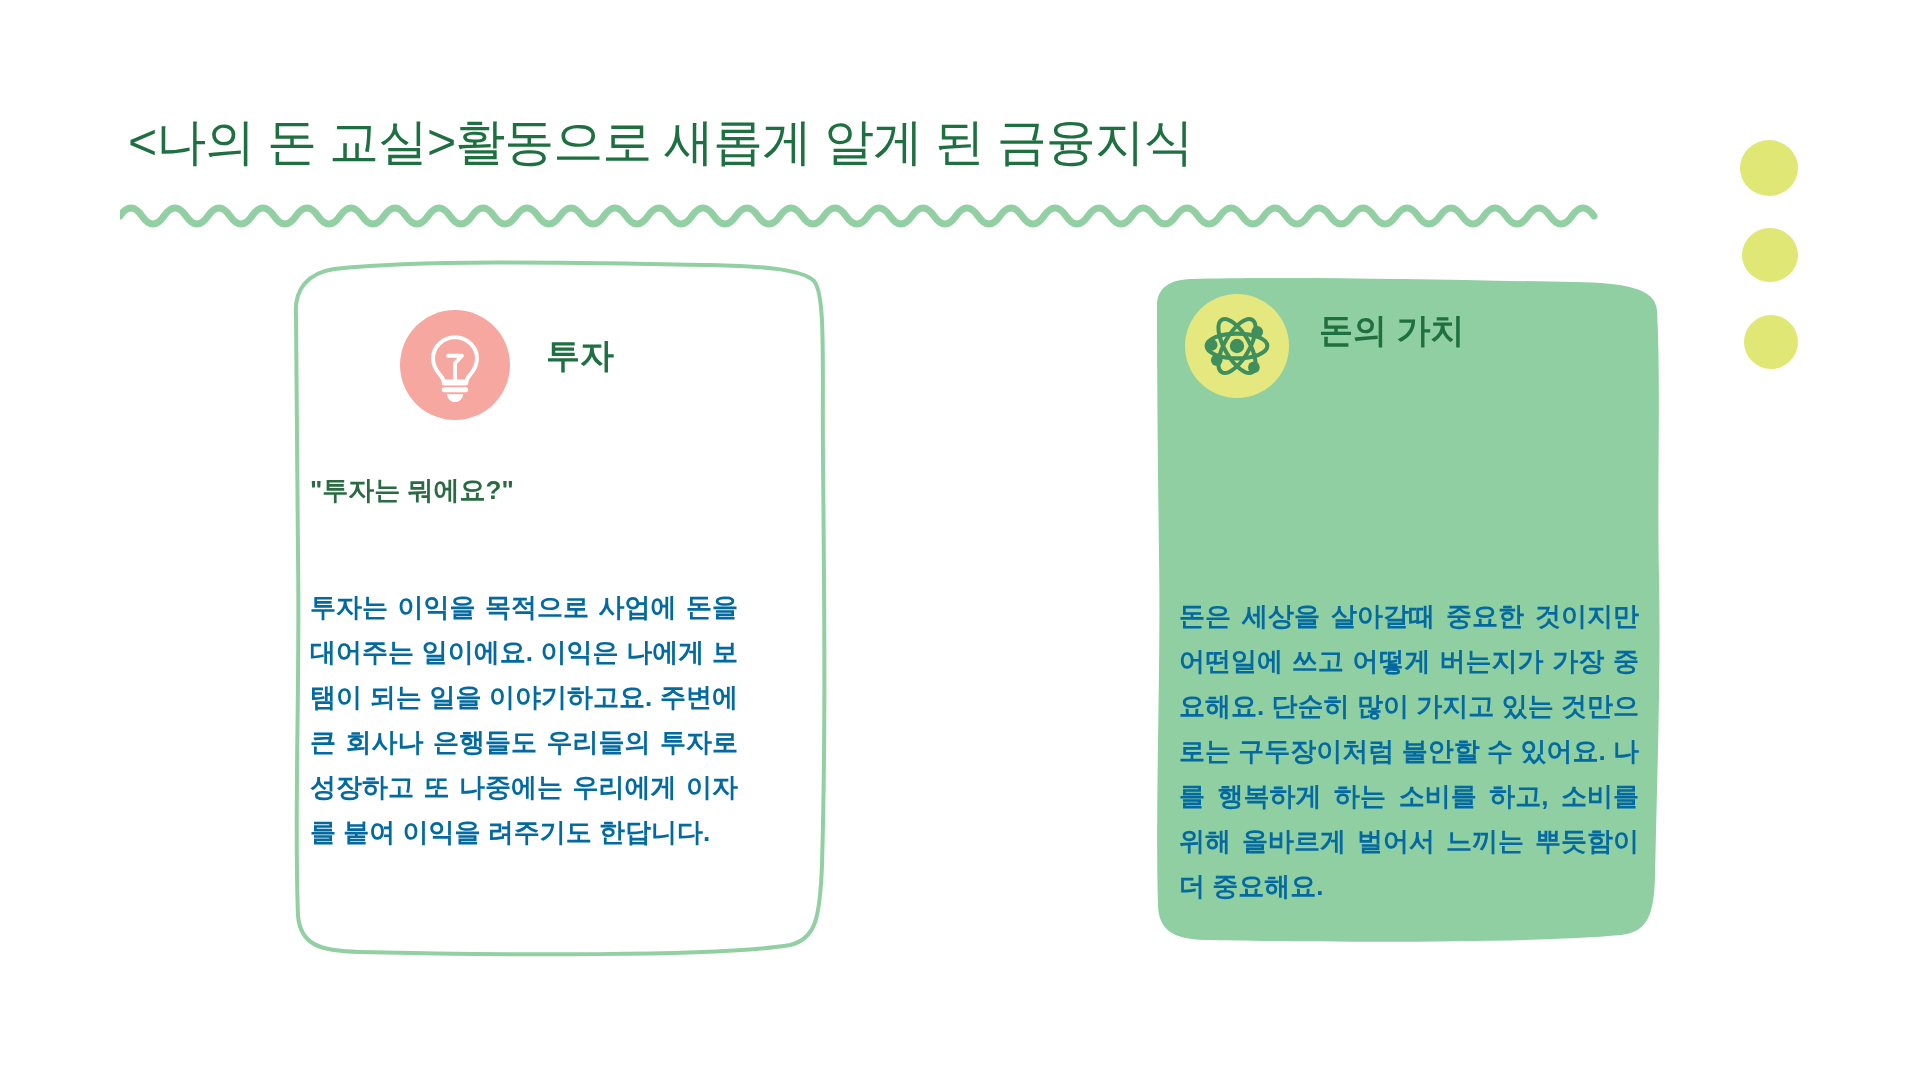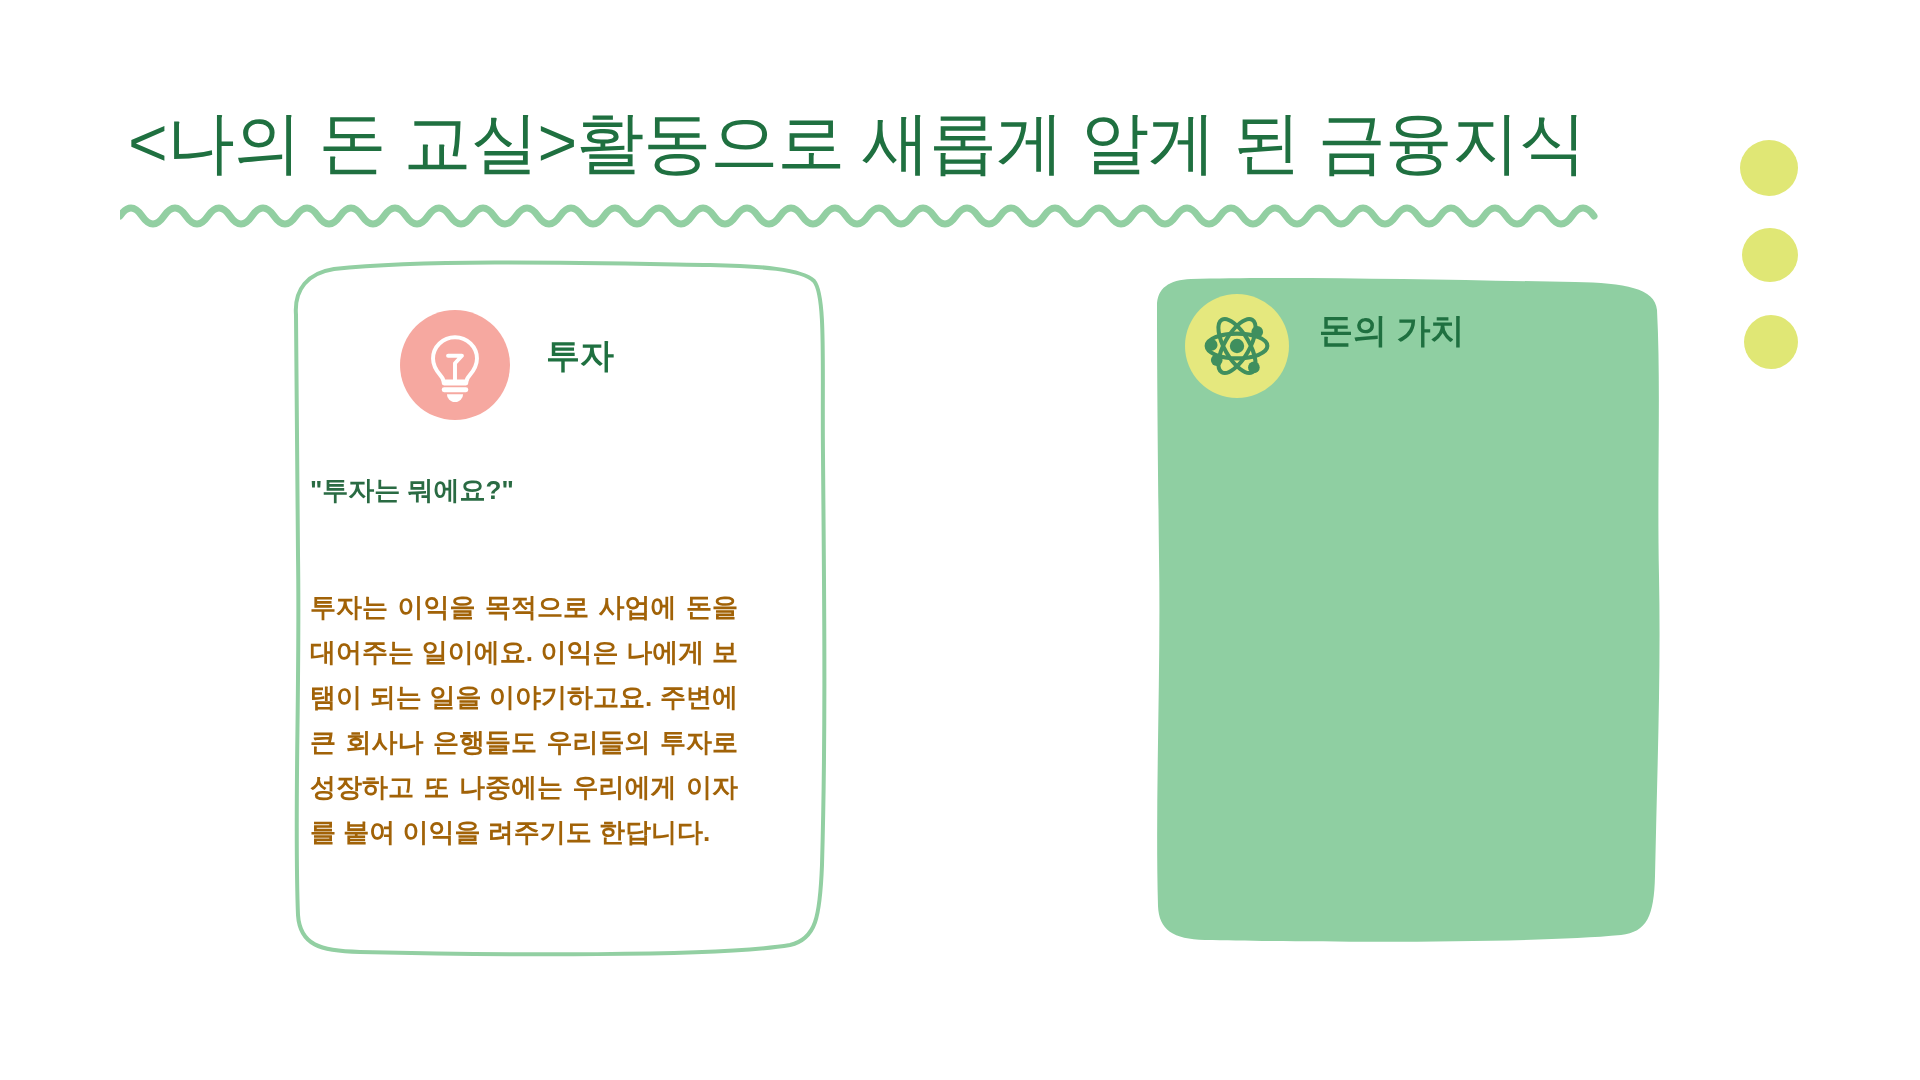--- a/index.html
+++ b/index.html
@@ -17,21 +17,21 @@
 
   
   #title-block {
     position: absolute;
     left: 128px;
     top: 96px;
     width: 1600px;
     height: 130px;
   }
   #page-title {
-    font-size: 68px;
+    font-size: 50px;
     line-height: 92px;
     font-weight: 400;
     color: #1f7040;
     letter-spacing: -1px;
     white-space: nowrap;
   }
   #title-wave {
     position: absolute;
     left: -8px;
     top: 100px;
@@ -144,21 +144,21 @@
     top: 190px;
     width: 460px;
     text-align: justify;
     text-align-last: left;
   }
 
   .card-body {
     position: absolute;
     font-size: 26px;
     font-weight: 700;
-    color: #a16207;
+    color: #0369a1;
     line-height: 45px;
     text-align: justify;
     text-align-last: left;
     word-break: break-all;
   }
   #investment-body { left: 20px; top: 330px; width: 428px; }
   #money-value-body { left: 24px; top: 318px; width: 460px; }
 </style>
 </head>
 <body>
@@ -223,14 +223,15 @@
           <circle cx="32" cy="32" r="6.4" fill="#3f8f5e"></circle>
           <circle cx="50" cy="19.5" r="5.2" fill="#3f8f5e"></circle>
           <circle cx="14" cy="44.5" r="5.2" fill="#3f8f5e"></circle>
           <circle cx="9.5" cy="31" r="5.2" fill="#3f8f5e"></circle>
           <circle cx="47" cy="51" r="5.2" fill="#3f8f5e"></circle>
         </svg>
       </div>
       <div class="card-title" id="money-value-title">돈의 가치</div>
     </div>
 
+    <div class="card-body" id="money-value-body">돈은 세상을 살아갈때 중요한 것이지만 어떤일에 쓰고 어떻게 버는지가 가장 중요해요. 단순히 많이 가지고 있는 것만으로는 구두장이처럼 불안할 수 있어요. 나를 행복하게 하는 소비를 하고, 소비를 위해 올바르게 벌어서 느끼는 뿌듯함이 더 중요해요.</div>
   </div>
 </div>
 
 </body></html>

